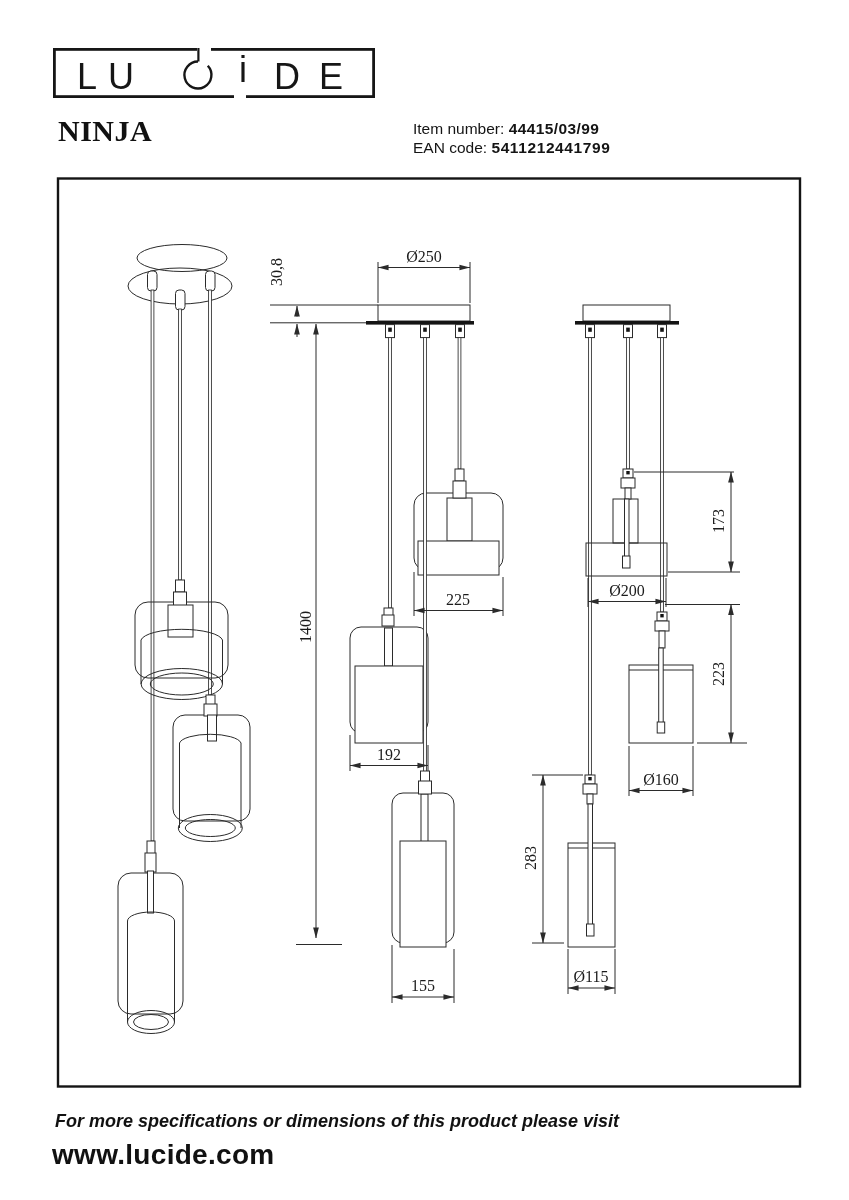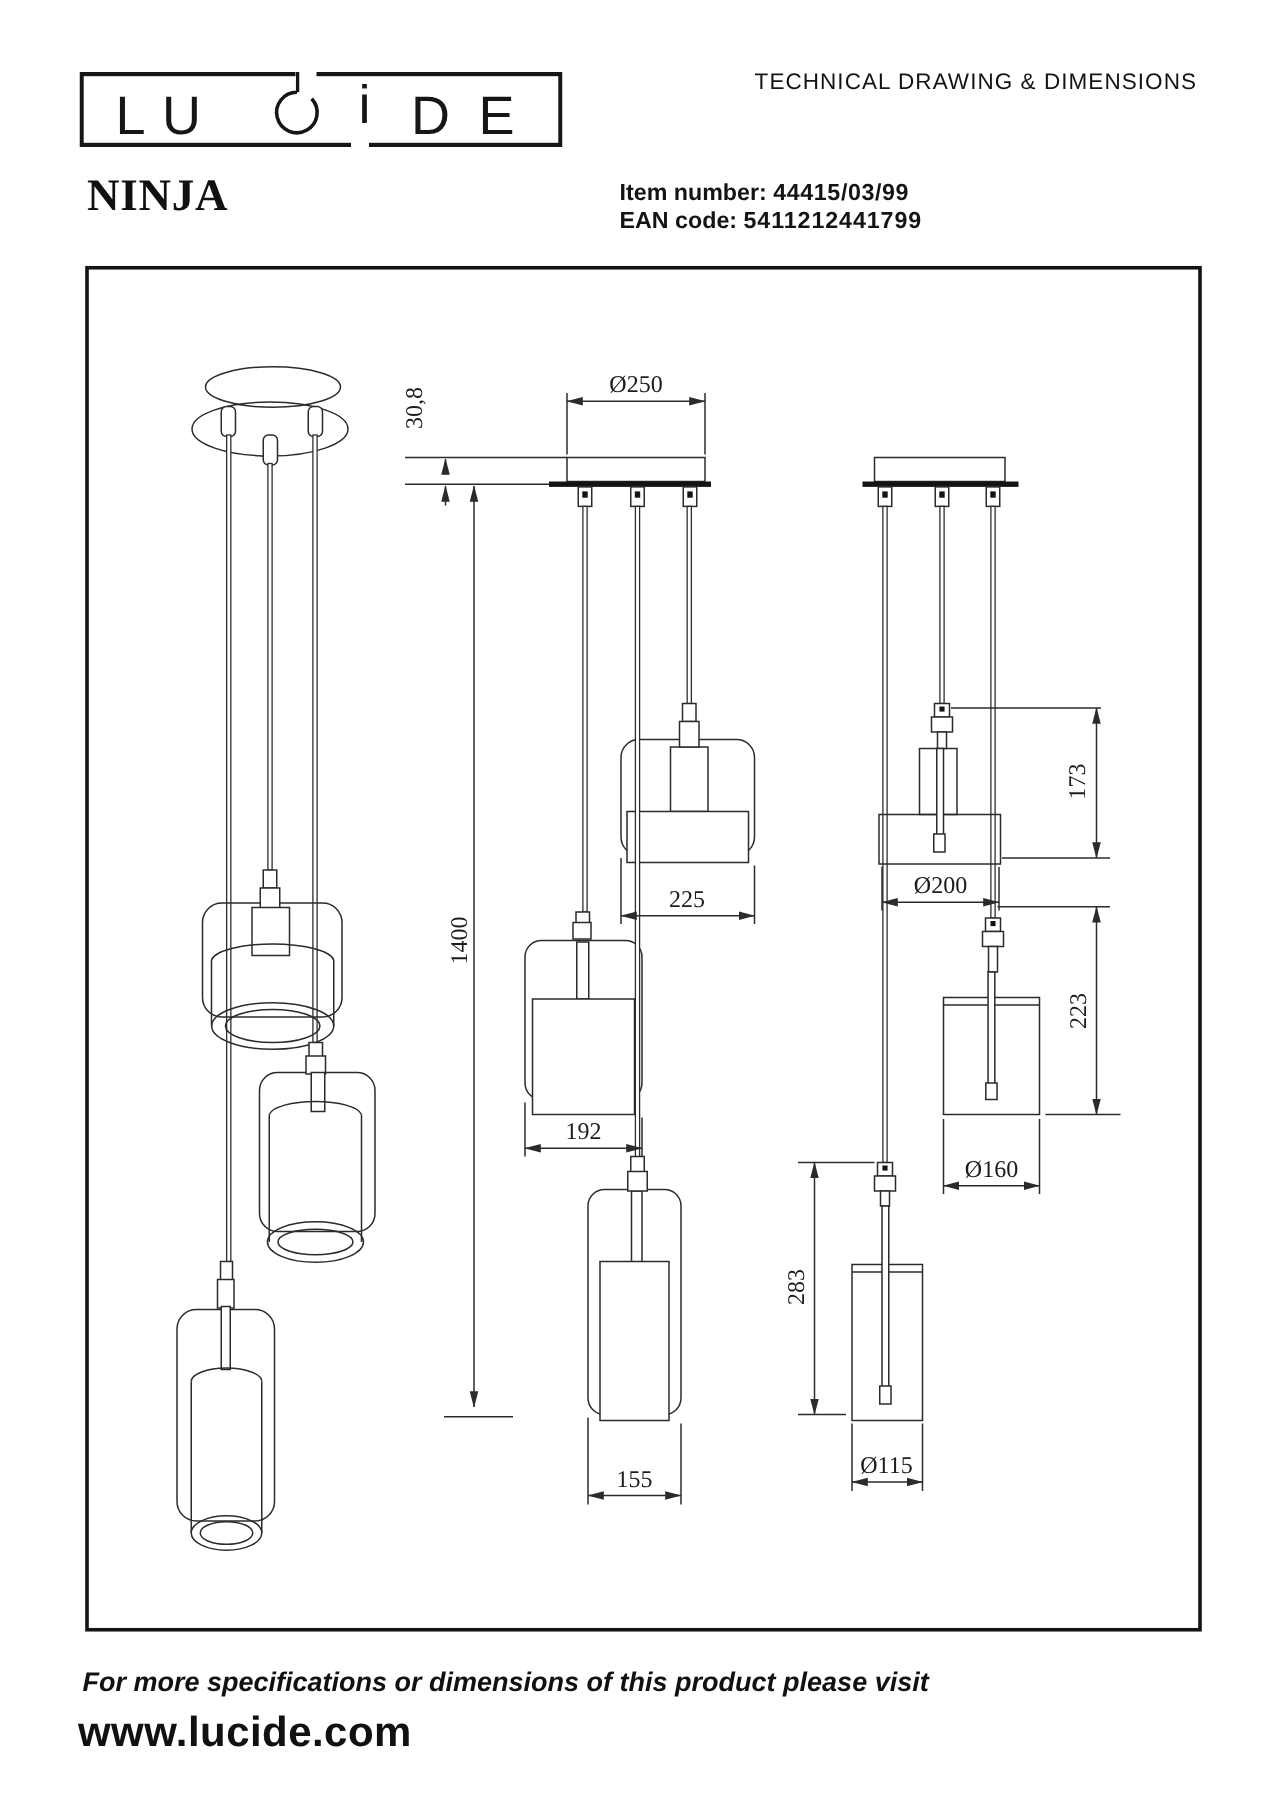--- a/index.html
+++ b/index.html
@@ -4,21 +4,21 @@
 <style>
   html,body{margin:0;padding:0;background:#fff;}
   .page{position:relative;width:849px;height:1200px;background:#fff;overflow:hidden;
         font-family:"Liberation Sans",sans-serif;color:#1a1a1a;}
   
   svg.logo{position:absolute;left:53px;top:48px;width:322px;height:50px;}
   .logo text{font-family:"Liberation Sans",sans-serif;font-size:36px;fill:#161616;stroke:none;}
   .doc-title{position:absolute;top:46px;right:51px;font-size:15px;letter-spacing:.7px;color:#141414;}
   .product-name{position:absolute;left:58px;top:114px;font-size:30px;font-weight:bold;letter-spacing:.5px;color:#111;font-family:Liberation Serif, serif;}
   .info{position:absolute;left:413px;top:120px;font-size:15.5px;line-height:18.5px;color:#141414;}
-  .info .lbl{font-weight:bold;}
+  .info .lbl{font-weight:normal;}
   .info .val{font-weight:bold;letter-spacing:.4px;text-align:right;}
   .info .val.ean{font-weight:bold;letter-spacing:.6px;}
   
   svg.dw{position:absolute;left:0;top:0;width:849px;height:1200px;}
   .dw .frame{stroke:#141414;stroke-width:2.4;fill:none;}
   .dw g line,.dw g ellipse,.dw g rect,.dw g path{stroke:#2b2b2b;stroke-width:1;fill:none;}
   .dw g rect.wf{fill:#fff;}
   .dw g rect.bk{fill:#141414;stroke:none;}
   .dw g rect.cord{fill:#fff;stroke-width:.85;}
   .dw g text{font-family:"Liberation Serif",serif;font-size:16px;fill:#1c1c1c;stroke:none;}
@@ -37,21 +37,20 @@
     <rect x="181" y="45.4" width="12" height="4.6" fill="#fff" stroke="none"></rect>
     <line x1="145.4" y1="0" x2="145.4" y2="13.5" stroke="#161616" stroke-width="2.2"></line>
     <text x="24" y="41">L</text>
     <text x="55" y="41">U</text>
     <path d="M 145,13.5 A 13.5,13.5 0 1 0 154.8,17.8" fill="none" stroke="#161616" stroke-width="2.4"></path>
     <text x="186" y="34">i</text>
     <text x="221" y="41">D</text>
     <text x="266" y="41">E</text>
   </svg>
 
-  <div class="doc-title">TECHNICAL DRAWING &amp; DIMENSIONS</div>
   <div class="product-name">NINJA</div>
 
   <div class="info">
     <div>
       <span class="lbl">Item number:</span>
       <span class="val">44415/03/99</span>
     </div>
     <div>
       <span class="lbl">EAN code:</span>
       <span class="val ean">5411212441799</span>

